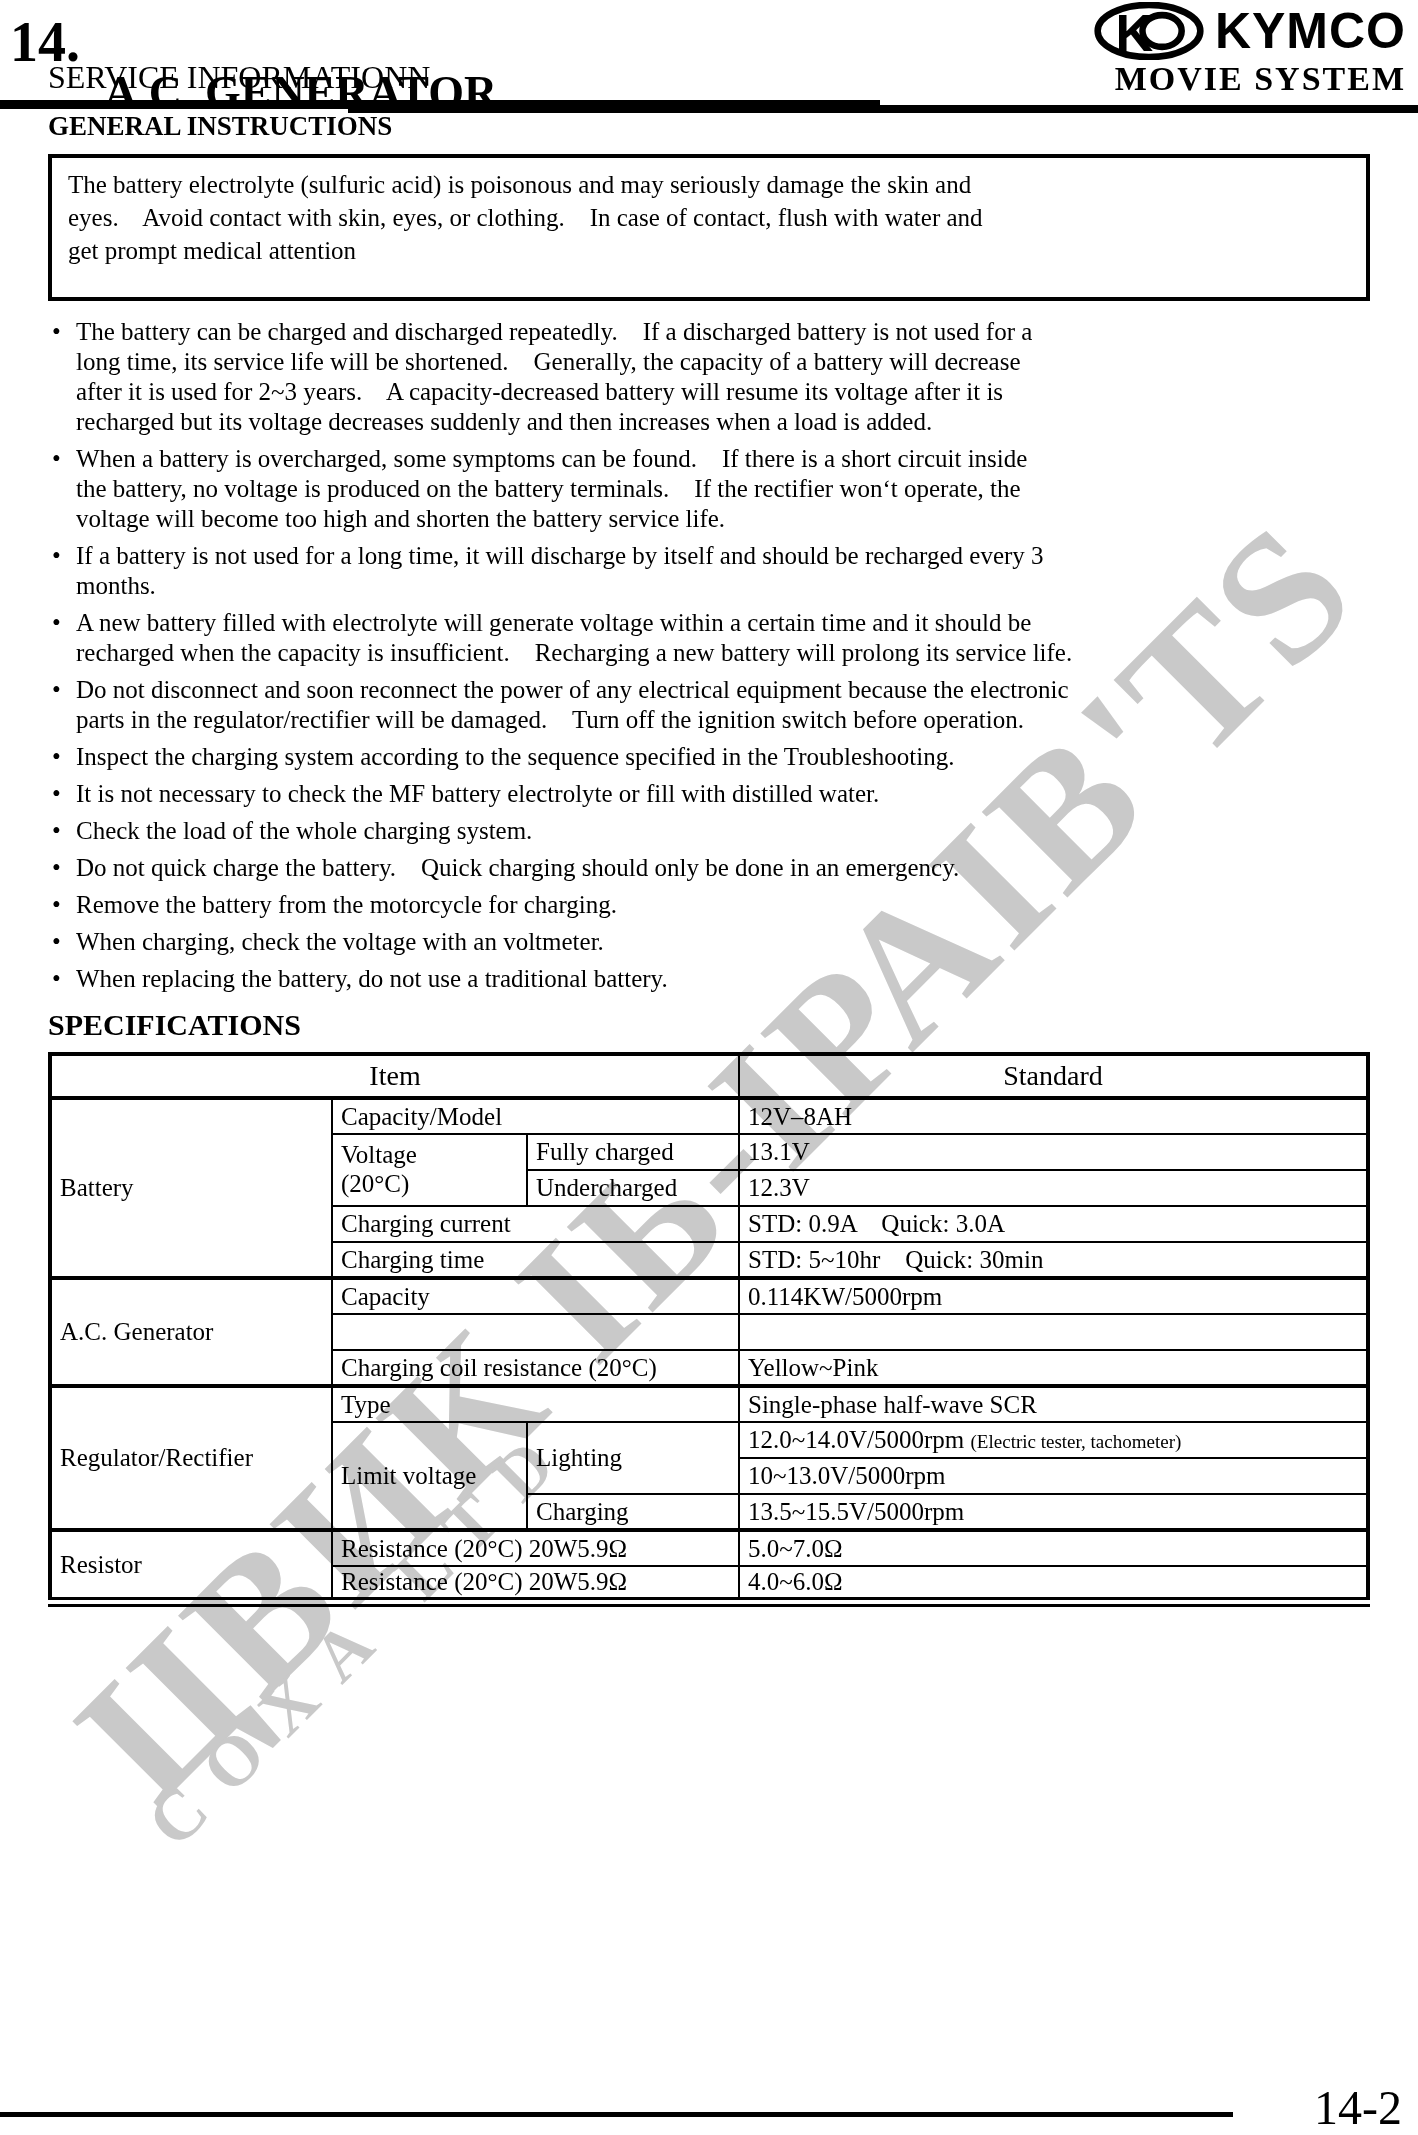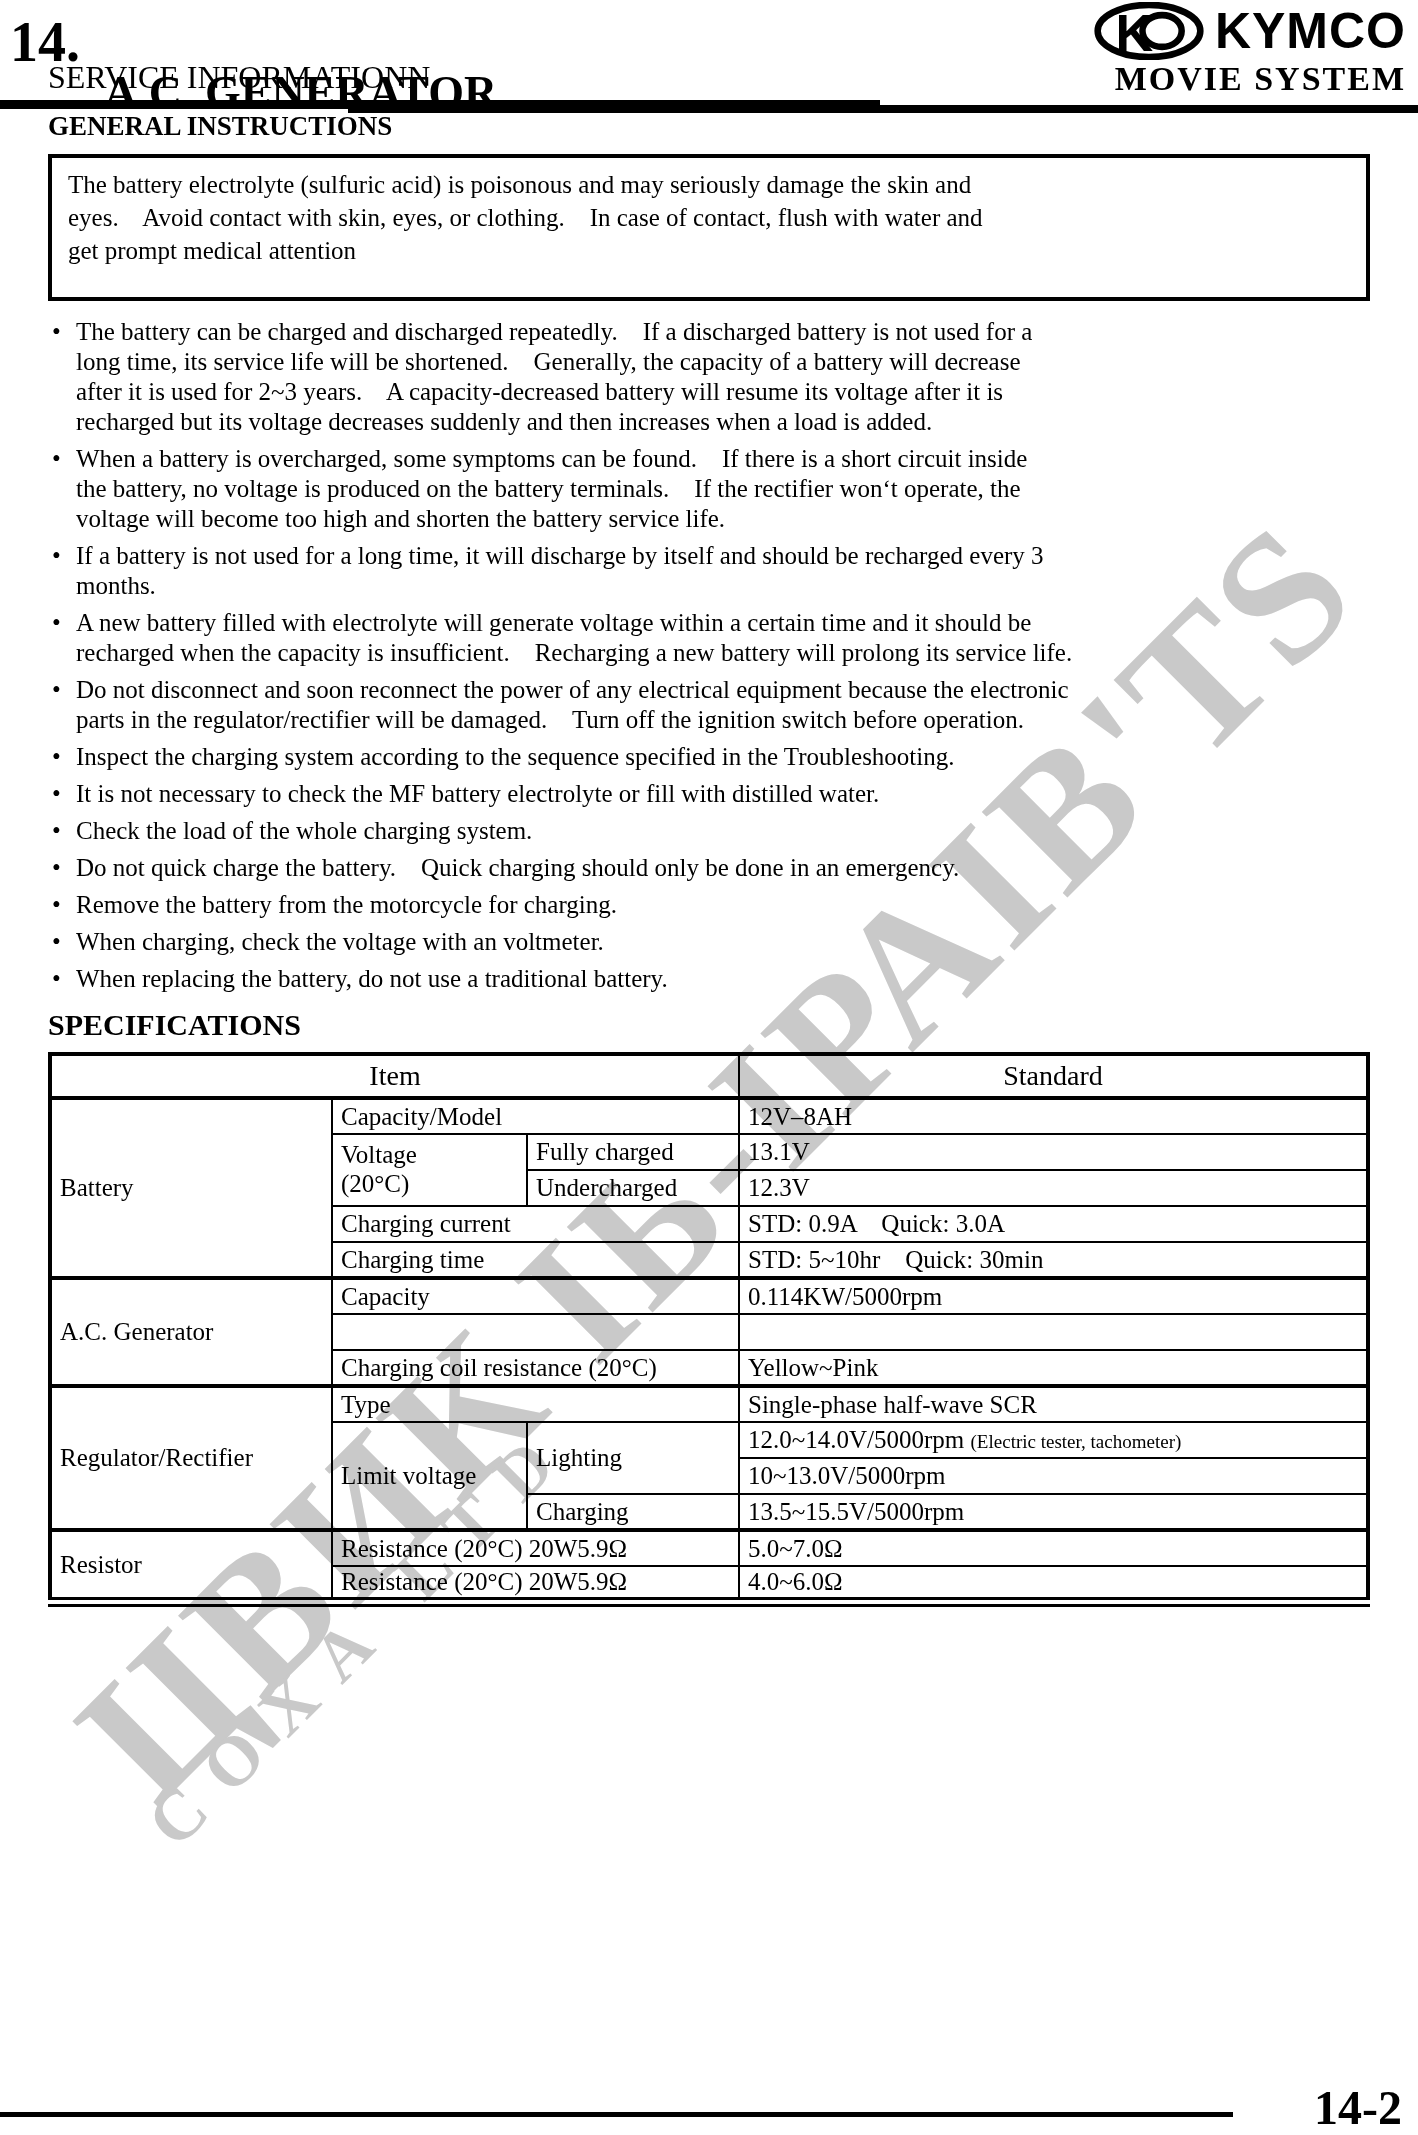--- a/index.html
+++ b/index.html
@@ -55,21 +55,21 @@
   }
   tr.head td { height:44px; font-size:28px; text-align:center; border-bottom:4px solid #000; }
   td.grp { font-size:27px; padding-left:12px; }
   td.std { border-left:3px solid #000; padding-left:14px; }
   tr.gstart td { border-top:4px solid #000;padding-left:8px; }
   td.bb-d { border-bottom:7px double #000; }
   td.voltage { line-height:1.15; }
   .note { font-size:19px; }
   
   .footer-line { position:absolute; left:0; top:2112px; width:1233px; height:5px; background:#000; z-index:1; }
-  .page-num { position:absolute; top:2080px; right:16px; font-size:48px; font-weight:700; z-index:1; }
+  .page-num { position:absolute; top:2080px; right:16px; font-size:48px; font-weight:400; z-index:1; }
 </style>
 </head>
 <body>
 
 <div class="page">
 
   <div class="watermark wm-main">ЦВИК ІЬ-ІРАІВ'ТS</div>
   <div class="watermark wm-sub">COXA LTD</div>
 
   <header class="header">

